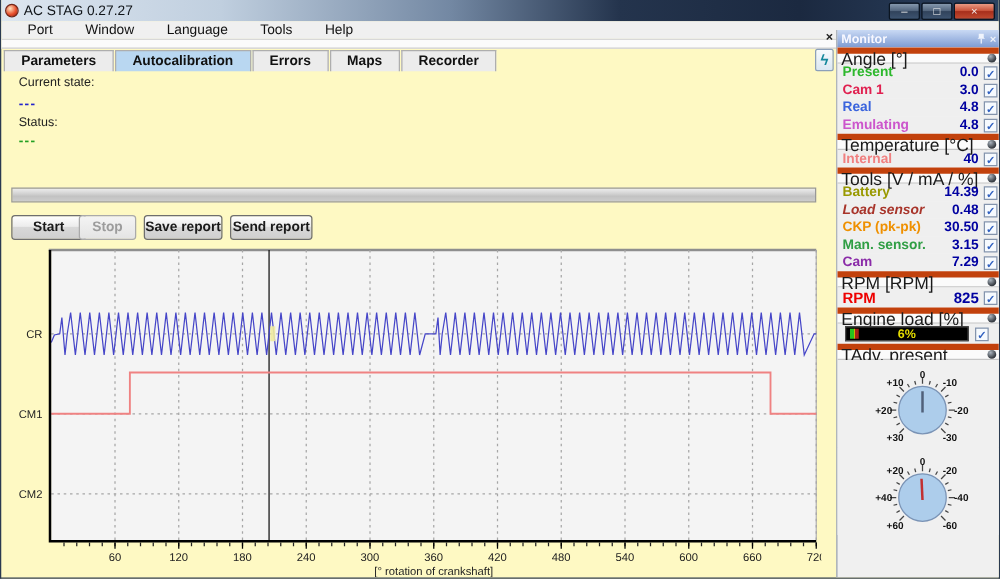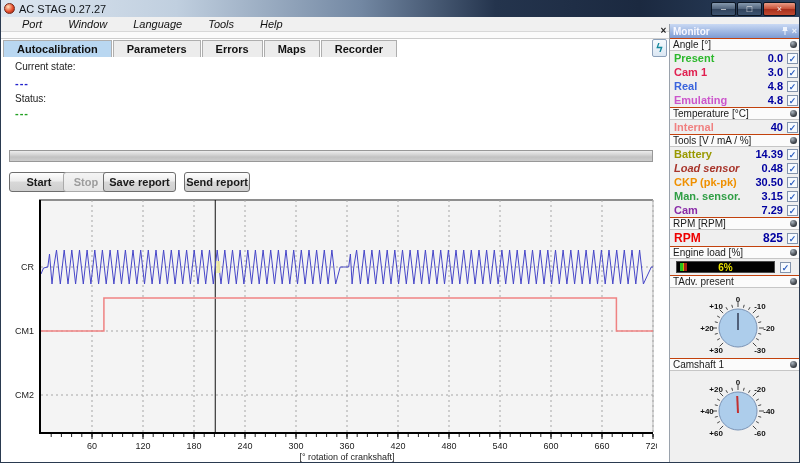--- a/index.html
+++ b/index.html
@@ -1,34 +1,34 @@
 <!DOCTYPE html>
 <html><head>
 <meta charset="utf-8">
 <style>
   html,body{margin:0;padding:0;background:#555;}
   *{box-sizing:border-box;}
-  .window{position:relative;width:800px;height:463px;background:#ffffff;
+  .window{position:relative;width:800px;height:463px;background:#fef9c3;
     font-family:"Liberation Sans",sans-serif;overflow:hidden;
     border-left:1px solid #2a3a50;border-right:1px solid #2a3a50;border-bottom:1px solid #2a3a50;}
 
   
   .titlebar{position:absolute;top:0;left:0;right:0;height:17px;display:flex;align-items:center;gap:4px;padding:0 3px;
     background:linear-gradient(to right,#dde6f0 0%,#c0cfdf 22%,#7388a3 45%,#24344d 62%,#1b2940 80%,#2c4260 100%);}
   .app-icon{width:11px;height:11px;border-radius:50%;flex:0 0 auto;
     background:radial-gradient(circle at 35% 32%,#ffe2bd,#e8502e 55%,#8c1c10);border:1px solid #74281a;}
   .title-text{font-size:11px;color:#101418;white-space:nowrap;}
   .winbtns{margin-left:auto;display:flex;gap:1px;}
   .winbtn{width:25px;height:14px;border:1px solid #0b1522;border-radius:2px;color:#f2f2f2;
     background:linear-gradient(#8699ae 0%,#51647c 48%,#31435c 52%,#3d5470);font-size:9px;line-height:12px;text-align:center;}
   .winbtn.close{width:33px;background:linear-gradient(#eb9c86 0%,#c85138 48%,#a72f1c 52%,#c04a30);}
 
   
   .menubar{position:absolute;top:17px;left:0;right:0;height:14px;display:flex;align-items:center;
-    background:#f0f0f0;font-size:11px;color:#111;padding-left:8px;font-style:italic;}
+    background:#f0f0f0;font-size:11px;color:#111;padding-left:8px;}
   .menu-item{padding:0 13px;}
   .toolbar-strip{position:absolute;top:31px;left:0;right:0;height:8px;background:#fbfbfb;
     border-top:1px solid #d8d8d8;border-bottom:1px solid #cdcdcd;}
 
   
   .tabrow{position:absolute;top:40px;left:2px;height:17px;display:flex;align-items:flex-end;}
   .tab{height:17px;line-height:16px;padding:0 13px;font-size:11px;font-weight:bold;color:#111;
     background:#ececec;border:1px solid #aeaeae;border-bottom:none;margin-right:1px;}
   .tab.selected{background:#b9d7f1;}
 
@@ -50,22 +50,22 @@
   .bolt-btn{position:absolute;left:651px;top:39px;width:15px;height:18px;border:1px solid #8ca0ba;border-radius:2px;
     background:linear-gradient(#f6fafd,#dbe7f3);color:#14889c;font-size:12px;font-weight:bold;text-align:center;line-height:16px;}
 
   
   .monitor{position:absolute;left:668px;top:24px;width:131px;height:438px;background:#f0f0f0;
     border-left:1px solid #9aa2ac;}
   .mon-header{height:14px;display:flex;align-items:center;gap:3px;padding:0 3px;
     background:linear-gradient(#c9d9f4,#7d9bd2);font-size:10px;font-weight:bold;color:#f8f8ff;}
   .mon-title{flex:1;}
   .mon-hbtn{color:#eef2fa;font-size:9px;line-height:9px;}
-  .mhdr{height:13px;display:flex;align-items:center;padding:0 3px;font-size:10px;color:#1a1a1a;
-    background:#fbfbfb;border-top:1px solid #c2410c;border-bottom:1px solid #c6c6c6;}
+  .mhdr{height:13px;display:flex;align-items:center;padding:0 3px;font-size:14px;color:#1a1a1a;
+    background:#fbfbfb;border-top:5px solid #c2410c;border-bottom:1px solid #c6c6c6;}
   .mhdr .htext{flex:1;}
   .hicon{width:7px;height:7px;border-radius:50%;background:radial-gradient(circle at 35% 30%,#aab4be,#3a3f46 65%);}
   .mrow{height:14px;display:flex;align-items:center;padding:0 2px 0 4px;font-size:11px;font-weight:bold;background:#efefef;}
   .mrow.big{height:16px;font-size:12px;}
   .mlabel{flex:1;white-space:nowrap;}
   .mvalue{color:#0000a0;margin-right:4px;}
   .checkbox{flex:0 0 auto;width:11px;height:11px;border:1px solid #8494ac;background:#f6fafe;
     font-size:9px;line-height:10px;color:#3060c0;text-align:center;font-weight:bold;}
   .bar-row{height:16px;display:flex;align-items:center;padding:0 2px 0 4px;background:#efefef;}
   .load-bar{position:relative;width:99px;height:12px;background:#000;border:1px solid #4a4a4a;margin-right:5px;margin-left:2px;}
@@ -93,37 +93,37 @@
   <div class="menubar">
     <span class="menu-item">Port</span>
     <span class="menu-item">Window</span>
     <span class="menu-item">Language</span>
     <span class="menu-item">Tools</span>
     <span class="menu-item">Help</span>
   </div>
   <div class="toolbar-strip"></div>
 
   <div class="tabrow">
+    <div class="tab">Parameters</div>
     <div class="tab selected">Autocalibration</div>
-    <div class="tab">Parameters</div>
     <div class="tab">Errors</div>
     <div class="tab">Maps</div>
     <div class="tab">Recorder</div>
   </div>
 
   <div class="lbl" style="left:14px;top:61px">Current state:</div>
   <div class="dashes" style="left: 14px; top: 77px; color: rgb(34, 34, 204);">---</div>
   <div class="lbl" style="left:14px;top:93px">Status:</div>
   <div class="dashes" style="left: 14px; top: 107px; color: rgb(34, 160, 34);">---</div>
 
   <div class="progress"></div>
 
   <div class="btn" style="left:8px;width:60px">Start</div>
   <div class="btn disabled" style="left:62px;width:46px">Stop</div>
-  <div class="btn" style="left:102px;width:73px">Save report</div>
+  <div class="btn" style="left:114px;width:63px">Save report</div>
   <div class="btn" style="left:183px;width:66px">Send report</div>
 
   <svg id="chart" style="position:absolute;left:4px;top:198px" width="652" height="264">
       <rect x="36" y="2" width="612" height="232" fill="#f4f4f4"></rect>
       <line x1="34" y1="2" x2="648" y2="2" stroke="#8e8e8e" stroke-width="2"></line>
       <line x1="648" y1="2" x2="648" y2="234" stroke="#b2b2b2" stroke-width="1"></line>
       <line x1="87" y1="2" x2="87" y2="234" stroke="#a6a6a6" stroke-width="1" stroke-dasharray="2,3"></line>
       <line x1="138" y1="2" x2="138" y2="234" stroke="#a6a6a6" stroke-width="1" stroke-dasharray="2,3"></line>
       <line x1="189" y1="2" x2="189" y2="234" stroke="#a6a6a6" stroke-width="1" stroke-dasharray="2,3"></line>
       <line x1="240" y1="2" x2="240" y2="234" stroke="#a6a6a6" stroke-width="1" stroke-dasharray="2,3"></line>
@@ -372,24 +372,20 @@
           <text x="68" y="14" text-anchor="middle" font-size="8" font-weight="bold" fill="#111" font-family="&quot;Liberation Sans&quot;,sans-serif">0</text>
           <text x="46.07968978321703" y="21.079689783217024" text-anchor="middle" font-size="8" font-weight="bold" fill="#111" font-family="&quot;Liberation Sans&quot;,sans-serif">+10</text>
           <text x="89.92031021678298" y="21.079689783217024" text-anchor="middle" font-size="8" font-weight="bold" fill="#111" font-family="&quot;Liberation Sans&quot;,sans-serif">-10</text>
           <text x="37" y="43" text-anchor="middle" font-size="8" font-weight="bold" fill="#111" font-family="&quot;Liberation Sans&quot;,sans-serif">+20</text>
           <text x="99" y="43" text-anchor="middle" font-size="8" font-weight="bold" fill="#111" font-family="&quot;Liberation Sans&quot;,sans-serif">-20</text>
           <text x="46.07968978321702" y="64.92031021678298" text-anchor="middle" font-size="8" font-weight="bold" fill="#111" font-family="&quot;Liberation Sans&quot;,sans-serif">+30</text>
           <text x="89.92031021678298" y="64.92031021678298" text-anchor="middle" font-size="8" font-weight="bold" fill="#111" font-family="&quot;Liberation Sans&quot;,sans-serif">-30</text>
           <line x1="68" y1="42" x2="68" y2="25" stroke="#50607a" stroke-width="2"></line>
         </svg></div>
 
-    <div class="mhdr">
-      <span class="htext">Camshaft 1</span>
-      <span class="hicon"></span>
-    </div>
     <div class="gauge"><svg width="130" height="70">
           <line x1="53.1507575950825" y1="54.8492424049175" x2="49.61522368914976" y2="58.384776310850235" stroke="#444" stroke-width="1"></line>
           <line x1="49.81346652052679" y1="50.49999999999999" x2="47.21539030917347" y2="51.99999999999999" stroke="#444" stroke-width="1"></line>
           <line x1="47.715557647929565" y1="45.43519994715294" x2="44.81778016906236" y2="46.2116570824605" stroke="#444" stroke-width="1"></line>
           <line x1="47" y1="40" x2="42" y2="40" stroke="#444" stroke-width="1"></line>
           <line x1="47.715557647929565" y1="34.56480005284706" x2="44.81778016906236" y2="33.7883429175395" stroke="#444" stroke-width="1"></line>
           <line x1="49.81346652052679" y1="29.5" x2="47.21539030917347" y2="27.999999999999996" stroke="#444" stroke-width="1"></line>
           <line x1="53.1507575950825" y1="25.150757595082503" x2="49.615223689149765" y2="21.61522368914976" stroke="#444" stroke-width="1"></line>
           <line x1="57.5" y1="21.813466520526788" x2="56" y2="19.215390309173472" stroke="#444" stroke-width="1"></line>
           <line x1="62.56480005284706" y1="19.715557647929565" x2="61.7883429175395" y2="16.81778016906236" stroke="#444" stroke-width="1"></line>

